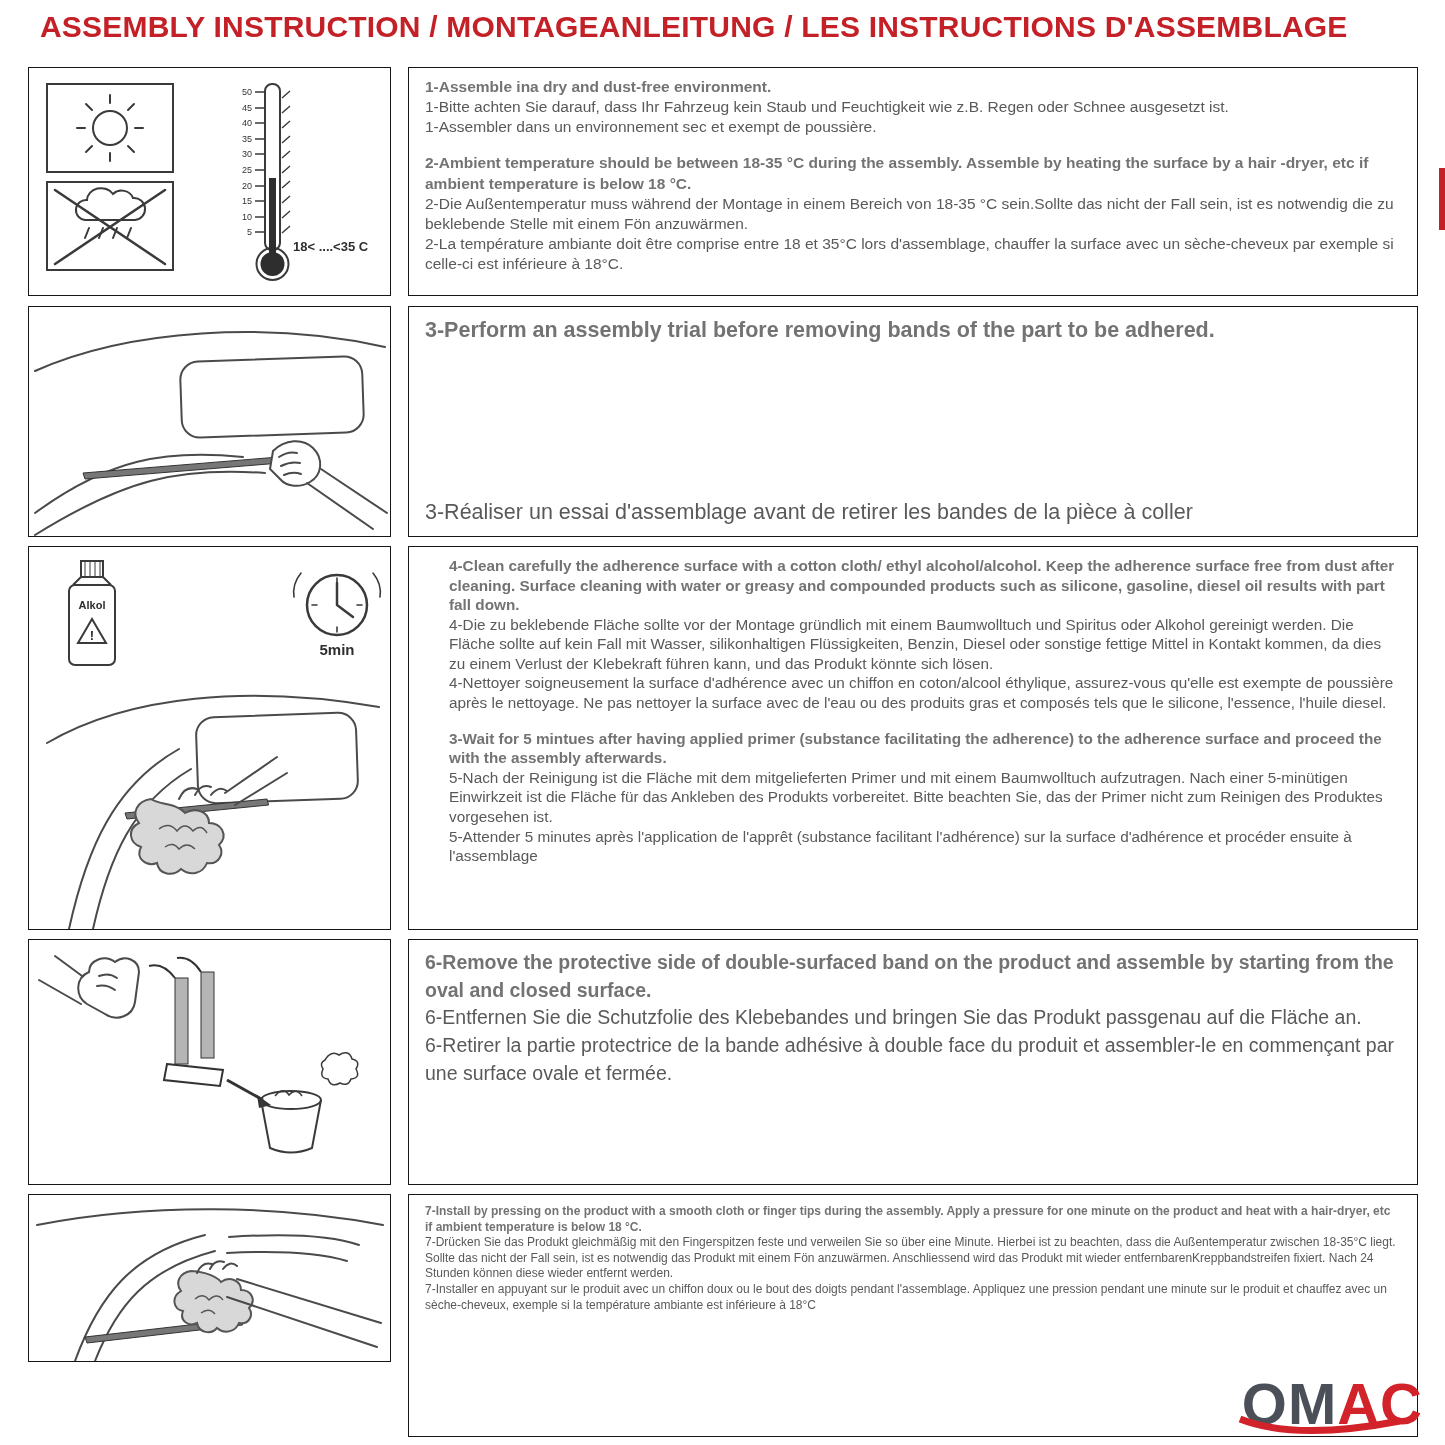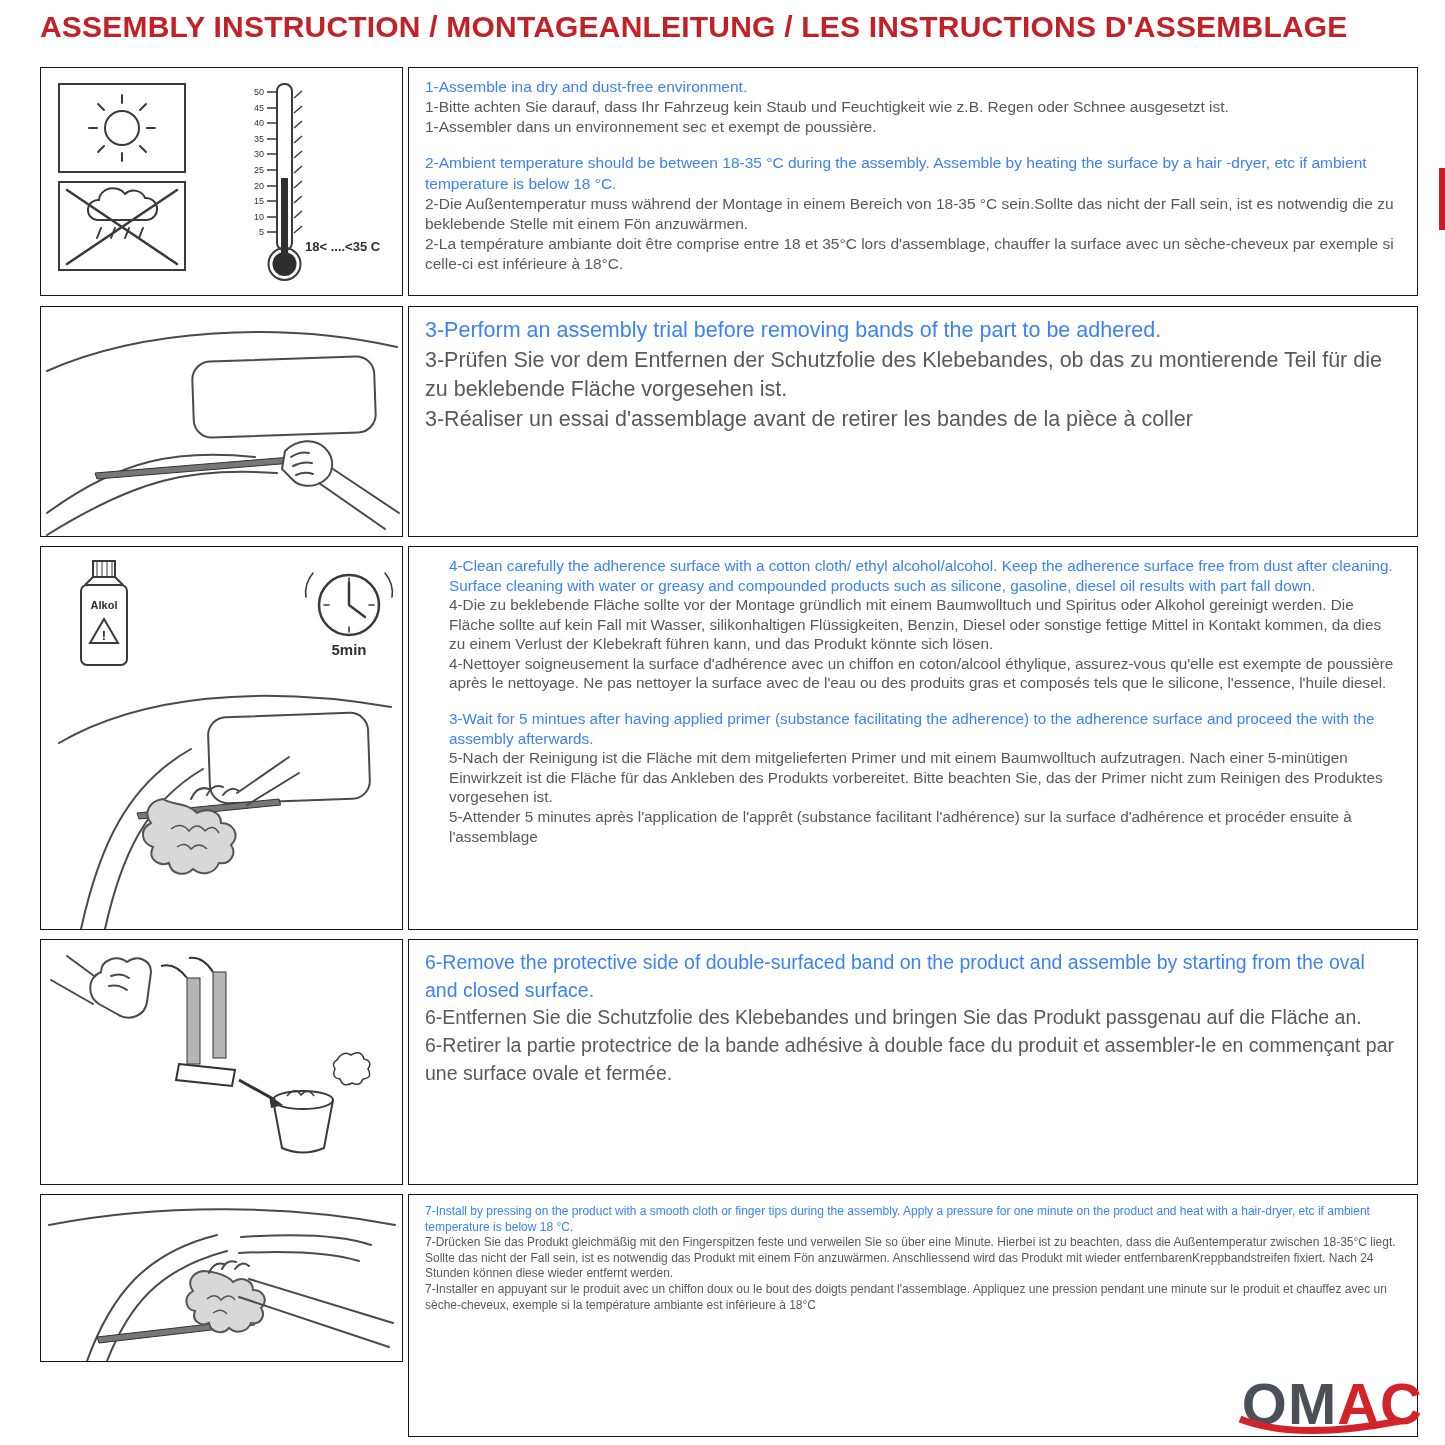--- a/index.html
+++ b/index.html
@@ -9,29 +9,29 @@
     -webkit-font-smoothing:antialiased;
   }
   .sheet{position:absolute;inset:0;border-radius:15px;}
   h1.title{
     position:absolute;top:10px;left:40px;right:28px;margin:0;
     font-size:30px;font-weight:800;color:#c32127;letter-spacing:.2px;
     white-space:nowrap;
   }
   .edge-mark{position:absolute;right:0;top:168px;width:6px;height:62px;background:#c32127;}
   .box{position:absolute;border:1px solid #161616;background:#fff;box-sizing:border-box;}
-  .imgbox{left:40px;width:363px;overflow:hidden;}
+  .imgbox{left:28px;width:363px;overflow:hidden;}
   .txtbox{left:408px;width:1010px;padding:9px 16px 8px 16px;overflow:hidden;}
   .txtbox p{margin:0;}
-  .b{font-weight:normal;color:#3b82f6;}
+  .b{font-weight:bold;color:#737373;}
   .r{color:#59595b;}
   .gap{margin-top:16px !important;}
   
   #img1{top:67px;height:229px}  #txt1{top:67px;height:229px;font-size:15.5px;line-height:1.3;}
-  #img2{top:306px;height:231px} #txt2{top:306px;height:231px;font-size:21.5px;line-height:1.38;display:flex;flex-direction:column;justify-content:flex-start;}
+  #img2{top:306px;height:231px} #txt2{top:306px;height:231px;font-size:21.5px;line-height:1.38;display:flex;flex-direction:column;justify-content:space-between;}
   #img3{top:546px;height:384px} #txt3{top:546px;height:384px;font-size:15.3px;line-height:1.28;padding-left:40px;}
   #img4{top:939px;height:246px} #txt4{top:939px;height:246px;font-size:19.5px;line-height:1.42;display:flex;flex-direction:column;justify-content:flex-start;}
   #img5{top:1194px;height:168px} #txt5{top:1194px;height:243px;font-size:12px;line-height:1.3;}
   svg{display:block;}
   svg text{font-family:"Liberation Sans","DejaVu Sans",sans-serif;}
   .logo{position:absolute;right:22px;bottom:12px;display:flex;font-size:58px;font-weight:800;line-height:1;letter-spacing:1px;}
   .l-dark{color:#4b5058;}
   .l-red{color:#d2232a;}
   .logo-swoosh{position:absolute;left:-6px;bottom:-4px;width:170px;height:24px;}
 </style>
@@ -107,21 +107,20 @@
       <g stroke="#4a4a4a" stroke-width="2" stroke-linecap="round">
         <path d="M244,144 c12,-12 30,-13 40,-3 c11,11 9,27 -3,34 c-10,6 -23,5 -30,-3 l-10,-10 z" fill="#ffffff"></path>
         <path d="M250,150 q9,-6 18,-4 M252,159 q10,-5 19,-3 M255,168 q9,-4 17,-1" fill="none"></path>
         <path d="M278,176 L344,222 M292,162 L358,206" fill="none"></path>
       </g>
     </svg>
   </div>
 
   <div class="box txtbox" id="txt2">
     <p class="b">3-Perform an assembly trial before removing bands of the part to be adhered.</p>
-    <p class="r">3-Prüfen Sie vor dem Entfernen der Schutzfolie des Klebebandes, ob das zu montierende Teil für die zu beklebende Fläche vorgesehen ist.</p>
     <p class="r">3-Réaliser un essai d'assemblage avant de retirer les bandes de la pièce à coller</p>
   </div>
 
   <div class="box imgbox" id="img3">
     <svg width="361" height="382" viewBox="0 0 361 382">
       <g stroke="#3a3a3a" stroke-width="2" fill="none">
         <rect x="52" y="14" width="22" height="16"></rect>
         <path d="M56,14 V30 M61,14 V30 M66,14 V30 M71,14 V30" stroke-width="1"></path>
         <path d="M52,30 L44,38 M74,30 L82,38"></path>
         <rect x="40" y="38" width="46" height="80" rx="6"></rect>

